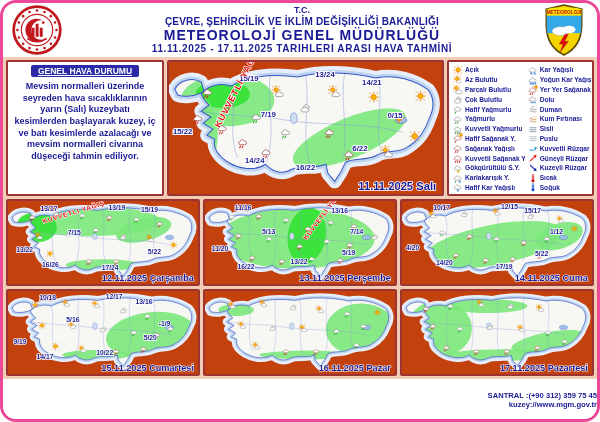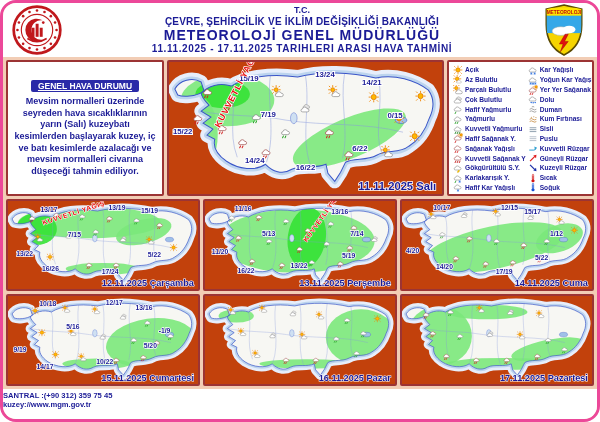--- a/index.html
+++ b/index.html
@@ -16,31 +16,31 @@
   .h4{font-size:10px;letter-spacing:.6px;}
   .rows{flex:1;display:flex;flex-direction:column;padding:3px;gap:3px;}
   .row{display:flex;gap:3px;}
   .row1{flex:0 0 136px;}
   .row2,.row3{flex:1;}
   .panel{border:2px solid #9c3434;border-radius:2px;background:#c2410c;box-sizing:border-box;position:relative;overflow:hidden;}
   .p-general{flex:0 0 158px;background:#fff;}
   .p-mainmap{flex:1;}
   .p-legend{flex:0 0 147px;background:#fff;display:flex;padding:2px 2px 1px 4px;gap:2px;}
   .row2 .panel,.row3 .panel{flex:1;}
-  .gtitle{width:fit-content;margin:18px auto 2px;padding:1px 7px;background:#2a2aa8;color:#fff;
+  .gtitle{width:fit-content;margin:3px auto 2px;padding:1px 7px;background:#2a2aa8;color:#fff;
     font-size:8.5px;font-weight:bold;text-decoration:underline;border-radius:2px;white-space:nowrap;}
   .gbody{color:#1b1b96;font-weight:bold;font-size:9px;line-height:1.3;text-align:center;padding:2px 5px;}
   .legend-col{flex:1;display:flex;flex-direction:column;justify-content:space-between;padding:1px 0;}
   .legend-item{display:flex;align-items:center;gap:2px;height:9.8px;}
   .licon{width:10px;height:10px;flex:0 0 auto;display:inline-flex;}
   .licon svg{width:10px;height:10px;}
   .llabel{color:#1b1b96;font-weight:bold;font-size:6.6px;white-space:nowrap;overflow:hidden;}
   .mapsvg{position:absolute;inset:0;width:100%;height:100%;}
-  .footer{flex:0 0 27px;background:#fff;text-align:left;color:#1b1b96;font-weight:bold;
-    font-size:7.6px;line-height:1.15;padding-top:3px;}
+  .footer{flex:0 0 27px;background:#fff;text-align:right;color:#1b1b96;font-weight:bold;
+    font-size:7.6px;line-height:1.15;padding-top:13px;}
   .footer .url{color:#1b1b96;}
 </style>
 </head>
 <body>
 
 <div class="page">
 
   <div class="header">
     <div class="seal" id="seal"><svg viewBox="0 0 44 44" width="100%" height="100%">
           <circle cx="22" cy="22" r="20.5" fill="#fff" stroke="#c0181c" stroke-width="2.4"></circle>

